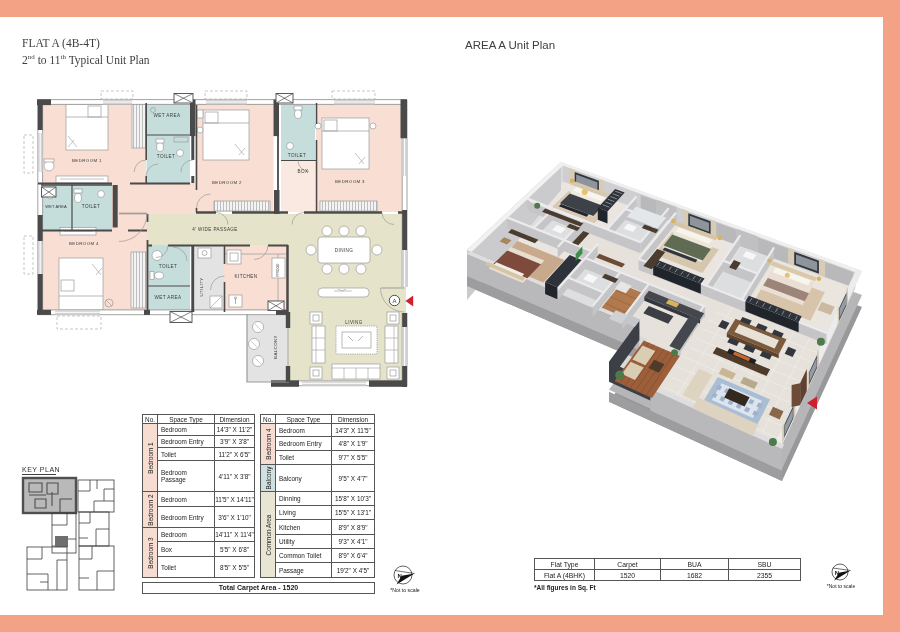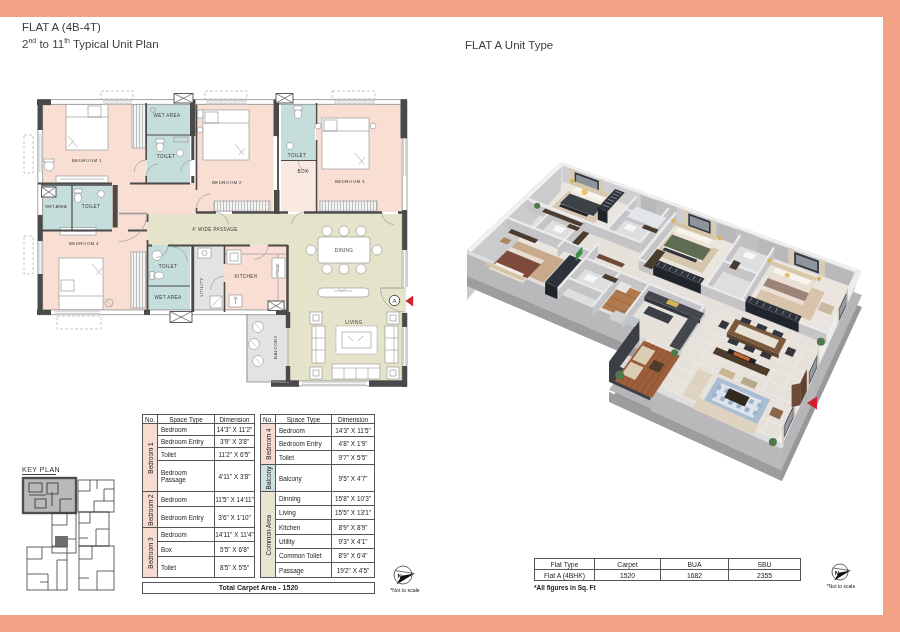--- a/index.html
+++ b/index.html
@@ -9,23 +9,23 @@
 </style>
 </head>
 <body>
 
 <div class="abs" style="left:0;top:0;width:900px;height:17px;background:#f3a286;"></div>
 
 <div class="abs" style="left:883px;top:0;width:17px;height:632px;background:#f3a286;"></div>
 
 <div class="abs" style="left:0;top:615px;width:900px;height:17px;background:#f3a286;"></div>
 
-<div class="abs" style="left:22px;top:20px;font-size:11.5px;color:#3e3e3e;line-height:14px;">FLAT A (4B-4T)<br>2<sup style="font-size:7px;">nd</sup> to 11<sup style="font-size:7px;">th</sup> Typical Unit Plan</div>
-
-<div class="abs" style="left:465px;top:39px;font-size:11.5px;color:#3e3e3e;">FLAT A Unit Type</div>
+<div class="abs" style="left:22px;top:36px;font-size:11.5px;color:#3e3e3e;line-height:14px;font-family:Liberation Serif, serif;">FLAT A (4B-4T)<br>2<sup style="font-size:7px;">nd</sup> to 11<sup style="font-size:7px;">th</sup> Typical Unit Plan</div>
+
+<div class="abs" style="left:465px;top:39px;font-size:11.5px;color:#3e3e3e;">AREA A Unit Plan</div>
 
 <svg class="abs" style="left:0;top:0;" width="900" height="632" viewBox="0 0 900 632">
 <g font-family="Liberation Sans, sans-serif">
 
 <rect x="41" y="101" width="105" height="82" fill="#f8ded3"></rect>
 
 <rect x="146.5" y="101" width="43.5" height="34" fill="#c5dedc"></rect>
 
 <rect x="146.5" y="135" width="43.5" height="48" fill="#c5dedc"></rect>
 

